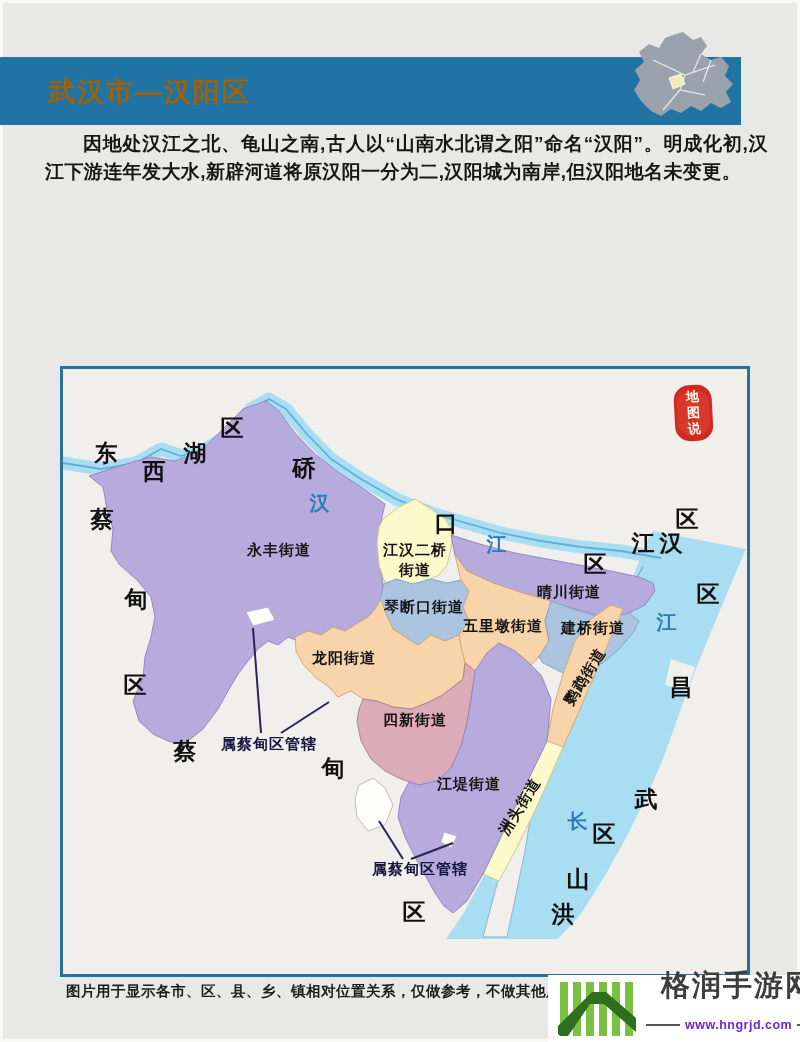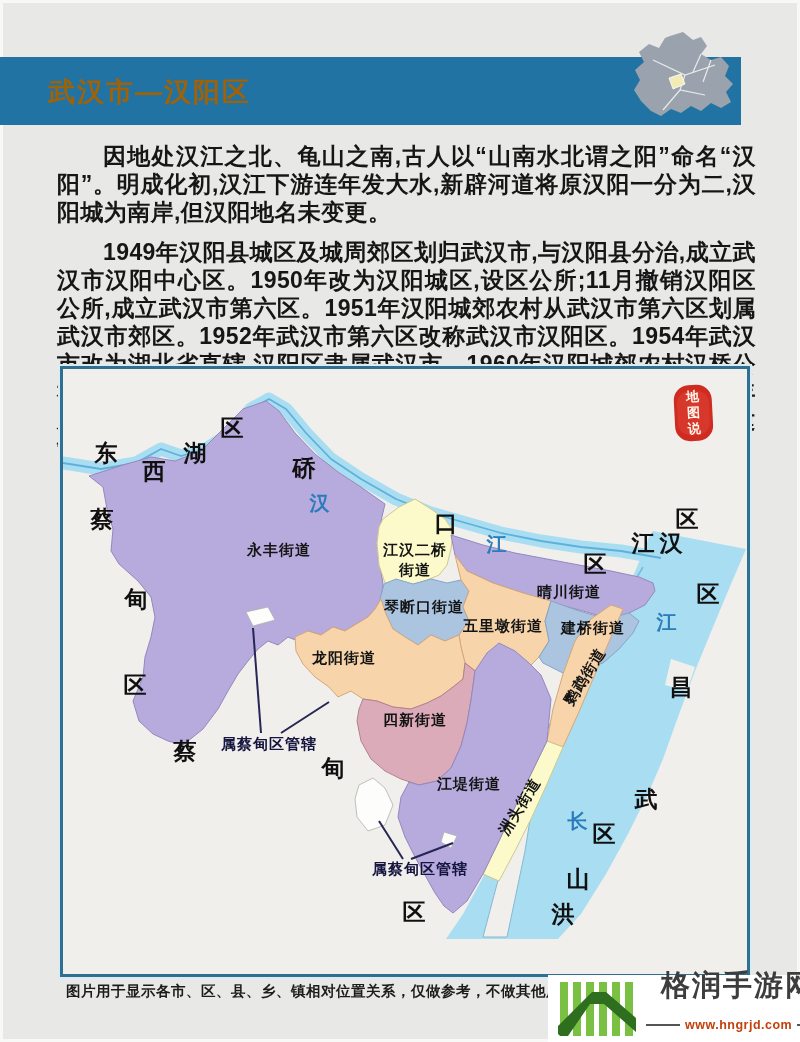--- a/index.html
+++ b/index.html
@@ -6,21 +6,21 @@
   body{font-family:"Liberation Sans","DejaVu Sans",sans-serif;background:#ffffff;}
   #page{position:relative;width:800px;height:1042px;background:#e8e8e6;overflow:hidden;
         outline:3px solid #f8f8f7;outline-offset:-3px;}
   
   #header-band{position:absolute;left:0;top:57px;width:741px;height:68px;background:#2173a3;}
   #page-title{position:absolute;left:48px;top:74px;color:#a16207;font-size:27px;font-weight:bold;
               letter-spacing:2px;}
   #mini-map{position:absolute;left:623px;top:30px;width:126px;height:108px;}
   
   #article{position:absolute;left:45px;top:130px;width:723px;color:#161616;}
-  #article p{margin:12px;text-indent:2em;font-size:23px;line-height:28px;font-weight:bold;
+  #article p{margin:0;text-indent:2em;font-size:19px;line-height:28px;font-weight:bold;
              letter-spacing:0.4px;text-align:justify;}
   
   #map-frame{position:absolute;left:60px;top:366px;width:684px;height:605px;
              border:3px solid #2e6f92;background:#f0efec;box-shadow:0 0 0 2px #dceaf2;}
   #map-svg{display:block;}
   .street-label{font-size:15px;font-weight:bold;fill:#141414;letter-spacing:1px;}
   .district-char{font-size:23px;font-weight:bold;fill:#101010;}
   .river-char{font-size:20px;font-weight:bold;fill:#2a7cba;letter-spacing:1px;}
   .annot-label{font-size:15px;font-weight:bold;fill:#15153f;letter-spacing:1px;}
   .seal-text{font-size:13px;font-weight:bold;fill:#fff7ee;}
@@ -28,39 +28,38 @@
   #caption{position:absolute;left:66px;top:982px;font-size:14.5px;font-weight:bold;color:#1c1c1c;
            letter-spacing:0.5px;white-space:nowrap;}
   
   #watermark{position:absolute;left:548px;top:975px;width:252px;height:67px;background:#ffffff;
              display:flex;align-items:center;}
   #wm-logo{margin-left:8px;flex:0 0 auto;}
   #wm-right{margin-left:8px;display:flex;flex-direction:column;align-items:center;}
   #wm-name{font-size:29px;font-weight:bold;color:#3d3d3d;letter-spacing:2px;line-height:30px;}
   #wm-url-row{display:flex;align-items:center;margin-top:2px;}
   .wm-dash{height:2px;background:#555;width:34px;}
-  #wm-url{font-size:12.5px;font-weight:bold;color:#c2410c;margin:16px 5px;letter-spacing:0.5px;}
+  #wm-url{font-size:12.5px;font-weight:bold;color:#6d28d9;margin:16px 5px;letter-spacing:0.5px;}
 </style>
 </head>
 <body>
 
 <div id="page">
 
   <div id="header-band"></div>
   <div id="page-title">武汉市—汉阳区</div>
 
   <svg id="mini-map" viewBox="0 0 126 108">
     <polygon points="47,6 60,2 70,10 78,7 84,16 78,24 88,30 98,27 106,36 102,46 110,54 103,62 108,72 98,78 88,73 78,81 68,76 58,83 48,79 38,86 28,81 18,71 11,60 17,50 12,40 21,32 16,22 26,14 36,18 42,8" fill="#9aa3ad"></polygon>
     <path d="M30,30 L62,45 L92,35 M40,80 L57,60 L82,65 M62,45 L57,60 M78,24 L70,42 M88,30 L80,52" stroke="#e8eaec" stroke-width="1.2" fill="none"></path>
     <polygon points="46,48 58,44 62,54 50,59" fill="#f2ecb4" stroke="#ffffff" stroke-width="0.8"></polygon>
   </svg>
 
   <div id="article">
     <p>因地处汉江之北、龟山之南,古人以“山南水北谓之阳”命名“汉阳”。明成化初,汉江下游连年发大水,新辟河道将原汉阳一分为二,汉阳城为南岸,但汉阳地名未变更。</p>
-    <p>1949年汉阳县城区及城周郊区划归武汉市,与汉阳县分治,成立武汉市汉阳中心区。1950年改为汉阳城区,设区公所;11月撤销汉阳区公所,成立武汉市第六区。1951年汉阳城郊农村从武汉市第六区划属武汉市郊区。1952年武汉市第六区改称武汉市汉阳区。1954年武汉市改为湖北省直辖,汉阳区隶属武汉市。1960年汉阳城郊农村汉桥公社划属汉阳区。1964年汉阳区农村划属武汉市郊区汉桥区。1985年永丰乡、江堤乡和琴断口街先后从洪山区划属汉阳区,此后汉阳区建制未变。</p>
   </div>
 
   <div id="map-frame">
     <svg id="map-svg" width="684" height="605" viewBox="0 0 684 605">
 
       <rect x="0" y="0" width="684" height="605" fill="#f0efec"></rect>
 
       <polygon fill="#a9def2" points="590,162 683,180 668,215 650,258 632,302 615,348 600,390 585,425 565,465 543,505 518,545 495,570 483,570 383,570 400,545 418,512 438,475 458,440 476,408 494,372 512,338 530,302 548,262 565,220 586,168"></polygon>
 
       <polygon fill="#f0efec" stroke="#86b8d2" stroke-width="1" points="463,397 470,432 462,482 452,530 444,568 420,568 430,530 444,478 456,435"></polygon>

